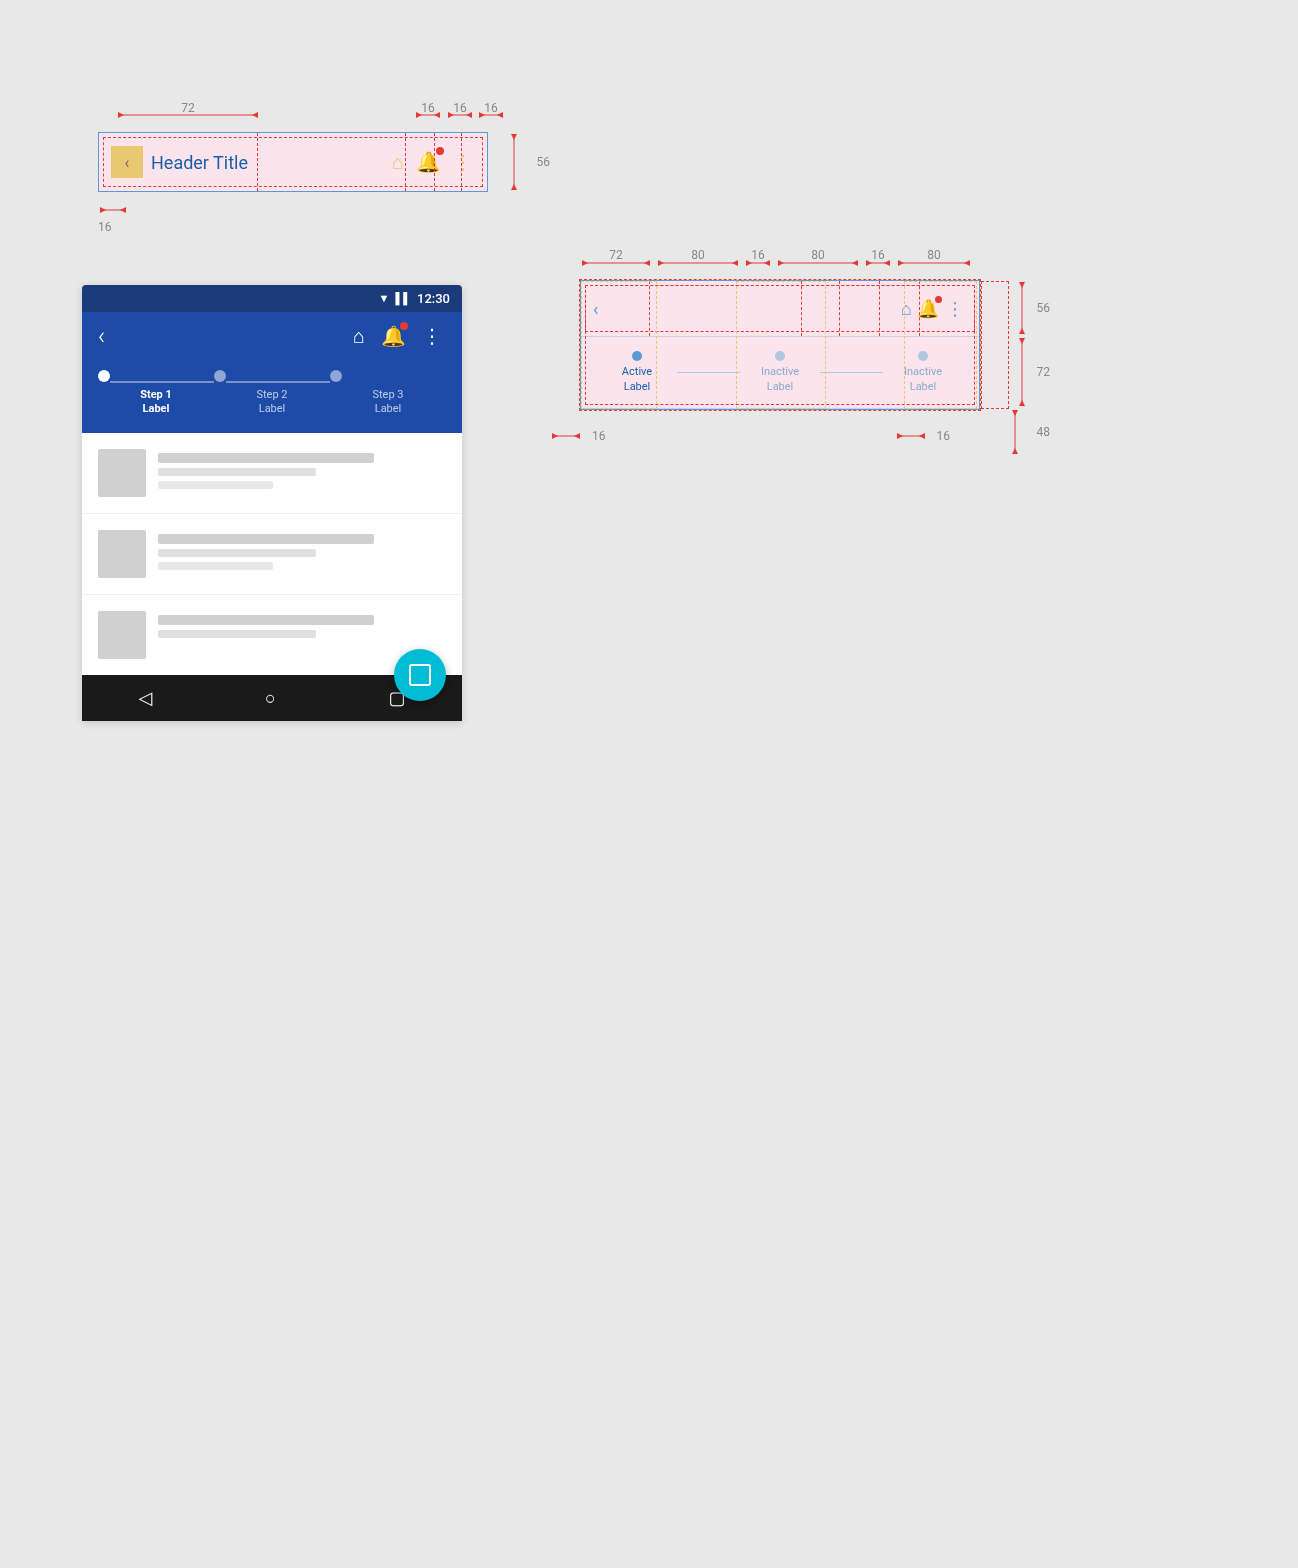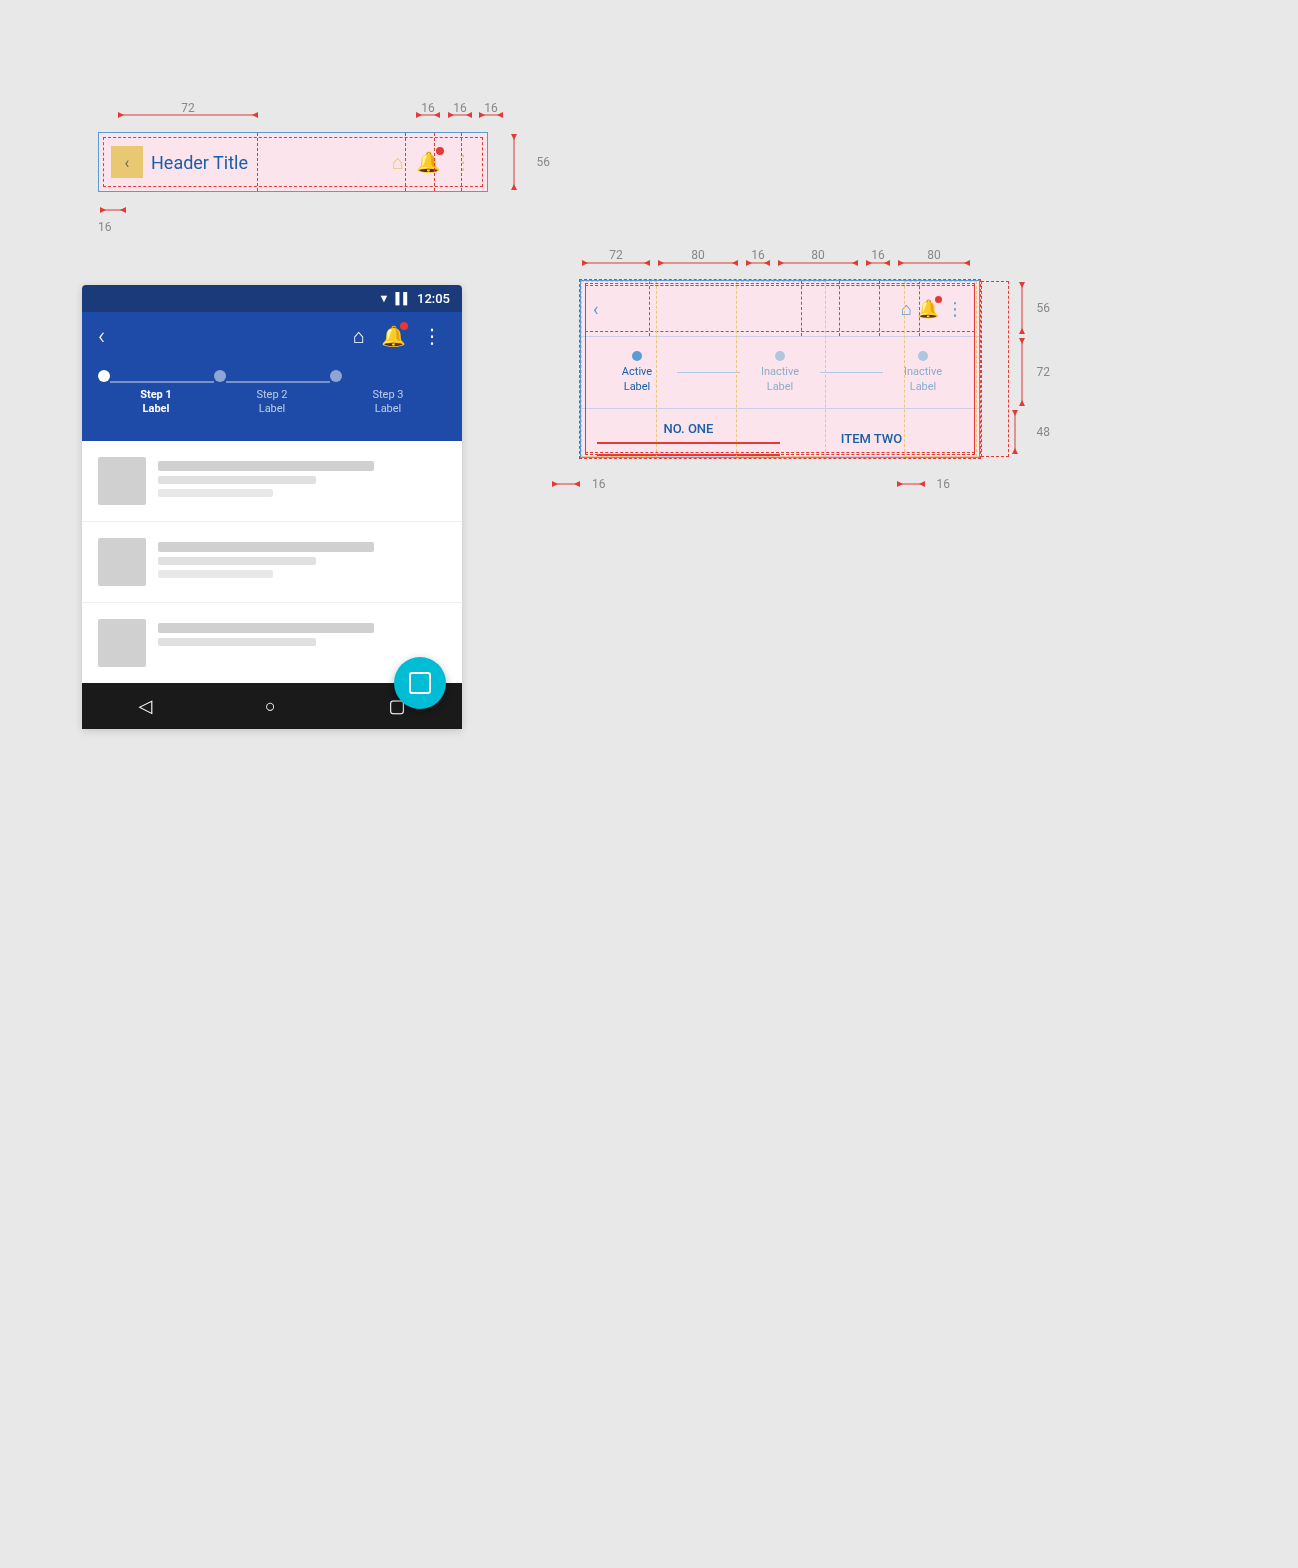--- a/index.html
+++ b/index.html
@@ -115,21 +115,21 @@
       right: -2px;
       width: 8px;
       height: 8px;
       background: #e53935;
       border-radius: 50%;
     }
 
     
     .phone-stepper {
       background: #1e4ba8;
-      padding: 10px 16px 24px;
+      padding: 10px 16px 16px;
       display: flex;
       align-items: flex-start;
       justify-content: space-between;
     }
 
     .stepper-item {
       display: flex;
       flex-direction: column;
       align-items: center;
       flex: 1;
@@ -464,21 +464,21 @@
     </div>
   </div>
 </div>
 
 <div class="phone-wrapper">
   <div class="phone-inner">
 
     <div class="phone-status-bar">
       <span style="font-size:11px;">▼</span>
       <span style="font-size:11px;">▌▌</span>
-      <span style="font-size:13px; font-weight:500;">12:05</span>
+      <span style="font-size:13px; font-weight:500;">12:30</span>
     </div>
 
     <div class="phone-toolbar">
       <span class="phone-back" style="font-size:24px; font-weight:300;">‹</span>
       <div class="phone-toolbar-spacer"></div>
       <span class="phone-toolbar-icon">⌂</span>
       <span class="phone-toolbar-icon" style="position:relative; display:inline-block;">
         🔔
         <span class="notif-dot-phone"></span>
       </span>
@@ -625,31 +625,20 @@
           </div>
         </div>
 
         <div class="dashed-overlay" style="top:4px;left:4px;right:4px;bottom:4px;"></div>
 
         <div class="dashed-yellow" style="top:0;left:0;width:76px;bottom:0;"></div>
         <div class="dashed-yellow" style="top:0;left:155px;width:90px;bottom:0;"></div>
         <div class="dashed-yellow" style="top:0;left:323px;width:73px;bottom:0;"></div>
       </div>
 
-      <div class="widget-tab-row">
-        <div class="widget-tab active">
-          <span>NO. ONE</span>
-          <div style="height:2px;background:#e53935;margin-top:6px;"></div>
-        </div>
-        <div class="widget-tab">
-          <span>ITEM TWO</span>
-        </div>
-
-        <div class="dashed-overlay" style="top:2px;left:4px;right:4px;bottom:2px;"></div>
-      </div>
 
       <div class="dashed-overlay" style="top:-2px;left:-2px;right:-2px;bottom:-2px;"></div>
 
       <div style="position:absolute;top:0;right:-30px;width:28px;height:100%;border:1.5px dashed #e53935;background:rgba(252,228,236,0.3);"></div>
     </div>
 
     <div style="position:absolute;right:-100px;top:0;height:56px;display:flex;align-items:center;gap:3px;">
       <svg width="24" height="56">
         <line x1="12" y1="2" x2="12" y2="54" stroke="#e53935" stroke-width="1"></line>
         <polygon points="9,2 12,8 15,2" fill="#e53935"></polygon>

